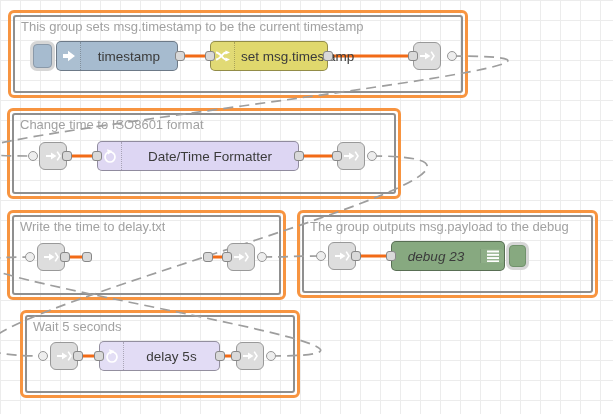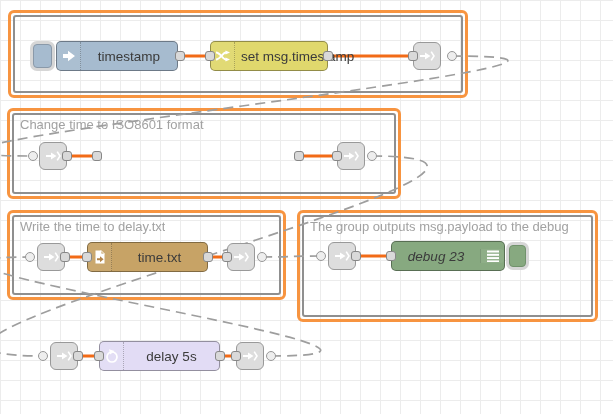--- a/index.html
+++ b/index.html
@@ -67,32 +67,37 @@
     box-shadow:0 0 0 3px #d6d6d6;z-index:3;
   }
 </style>
 </head>
 <body>
 
 <div id="canvas">
 
   <div class="group" style="left:8px;top:10px;width:460px;height:88px;">
     <div class="group-inner"></div>
+    <div class="group-label">This group sets msg.timestamp to be the current timestamp</div>
   </div>
   <div class="group" style="left:7px;top:108px;width:394px;height:91px;">
     <div class="group-inner"></div>
     <div class="group-label">Change time to ISO8601 format</div>
   </div>
   <div class="group" style="left:7px;top:210px;width:279px;height:90px;">
     <div class="group-inner"></div>
     <div class="group-label">Write the time to delay.txt</div>
   </div>
-  <div class="group" style="left:297px;top:210px;width:301px;height:112px;">
+  <div class="group" style="left:297px;top:210px;width:301px;height:88px;">
     <div class="group-inner"></div>
     <div class="group-label">The group outputs msg.payload to the debug</div>
+  </div>
+  <div class="group" style="left:20px;top:310px;width:280px;height:88px;">
+    <div class="group-inner"></div>
+    <div class="group-label">Wait 5 seconds</div>
   </div>
 
   <svg id="wires" width="613" height="414">
 
     <g stroke="#9e9e9e" stroke-width="1.7" fill="none" stroke-dasharray="10 6">
       <path d="M452,56 C752,56 -268,156 32,156"></path>
       <path d="M372,156 C652,156 -237,356 43,356"></path>
       <path d="M271,356 C511,356 -210,257 30,257"></path>
       <path d="M262,257 C302,257 281,256 321,256"></path>
     </g>
@@ -146,20 +151,29 @@
 
   <div class="link-node" style="left:39px;top:142px;">
     <svg width="16" height="16" viewBox="0 0 16 16">
       <path d="M1,7 h5 v-2.6 l5.5,3.6 -5.5,3.6 v-2.6 h-5 z" fill="#fff"></path>
       <path d="M12.2,3.6 L15,8 L12.2,12.4" stroke="#fff" stroke-width="1.6" fill="none"></path>
     </svg>
   </div>
   <div class="link-port" style="left:28px;top:151px;"></div>
   <div class="port" style="left:62px;top:151px;"></div>
 
+  <div class="node" style="left:97px;top:141px;width:202px;background:#ddd6f3;">
+    <div class="node-icon">
+      <svg width="16" height="16" viewBox="0 0 16 16">
+        <circle cx="8" cy="9" r="5" stroke="#fff" stroke-width="1.7" fill="none"></circle>
+        <path d="M5,1.2 L10.6,3 L6.2,6.4 z" fill="#fff"></path>
+      </svg>
+    </div>
+    <div class="node-label">Date/Time Formatter</div>
+  </div>
   <div class="port" style="left:92px;top:151px;"></div>
   <div class="port" style="left:294px;top:151px;"></div>
 
   <div class="link-node" style="left:337px;top:142px;">
     <svg width="16" height="16" viewBox="0 0 16 16">
       <path d="M1,7 h5 v-2.6 l5.5,3.6 -5.5,3.6 v-2.6 h-5 z" fill="#fff"></path>
       <path d="M12.2,3.6 L15,8 L12.2,12.4" stroke="#fff" stroke-width="1.6" fill="none"></path>
     </svg>
   </div>
   <div class="port" style="left:332px;top:151px;"></div>
@@ -167,30 +181,20 @@
 
   <div class="link-node" style="left:37px;top:243px;">
     <svg width="16" height="16" viewBox="0 0 16 16">
       <path d="M1,7 h5 v-2.6 l5.5,3.6 -5.5,3.6 v-2.6 h-5 z" fill="#fff"></path>
       <path d="M12.2,3.6 L15,8 L12.2,12.4" stroke="#fff" stroke-width="1.6" fill="none"></path>
     </svg>
   </div>
   <div class="link-port" style="left:25px;top:252px;"></div>
   <div class="port" style="left:60px;top:252px;"></div>
 
-  <div class="node" style="left:87px;top:242px;width:121px;background:#c7a366;">
-    <div class="node-icon">
-      <svg width="16" height="16" viewBox="0 0 16 16">
-        <path d="M3.5,1.5 h5.5 l3.5,3.5 v9.5 h-9 z" fill="#fff"></path>
-        <path d="M9,1.5 v3.5 h3.5 z" fill="#c7a366" stroke="#fff" stroke-width="0.8"></path>
-        <path d="M5,9.2 h3 v-2 l3.6,3 -3.6,3 v-2 h-3 z" fill="#b4854a"></path>
-      </svg>
-    </div>
-    <div class="node-label">time.txt</div>
-  </div>
   <div class="port" style="left:82px;top:252px;"></div>
   <div class="port" style="left:203px;top:252px;"></div>
 
   <div class="link-node" style="left:227px;top:243px;">
     <svg width="16" height="16" viewBox="0 0 16 16">
       <path d="M1,7 h5 v-2.6 l5.5,3.6 -5.5,3.6 v-2.6 h-5 z" fill="#fff"></path>
       <path d="M12.2,3.6 L15,8 L12.2,12.4" stroke="#fff" stroke-width="1.6" fill="none"></path>
     </svg>
   </div>
   <div class="port" style="left:222px;top:252px;"></div>

